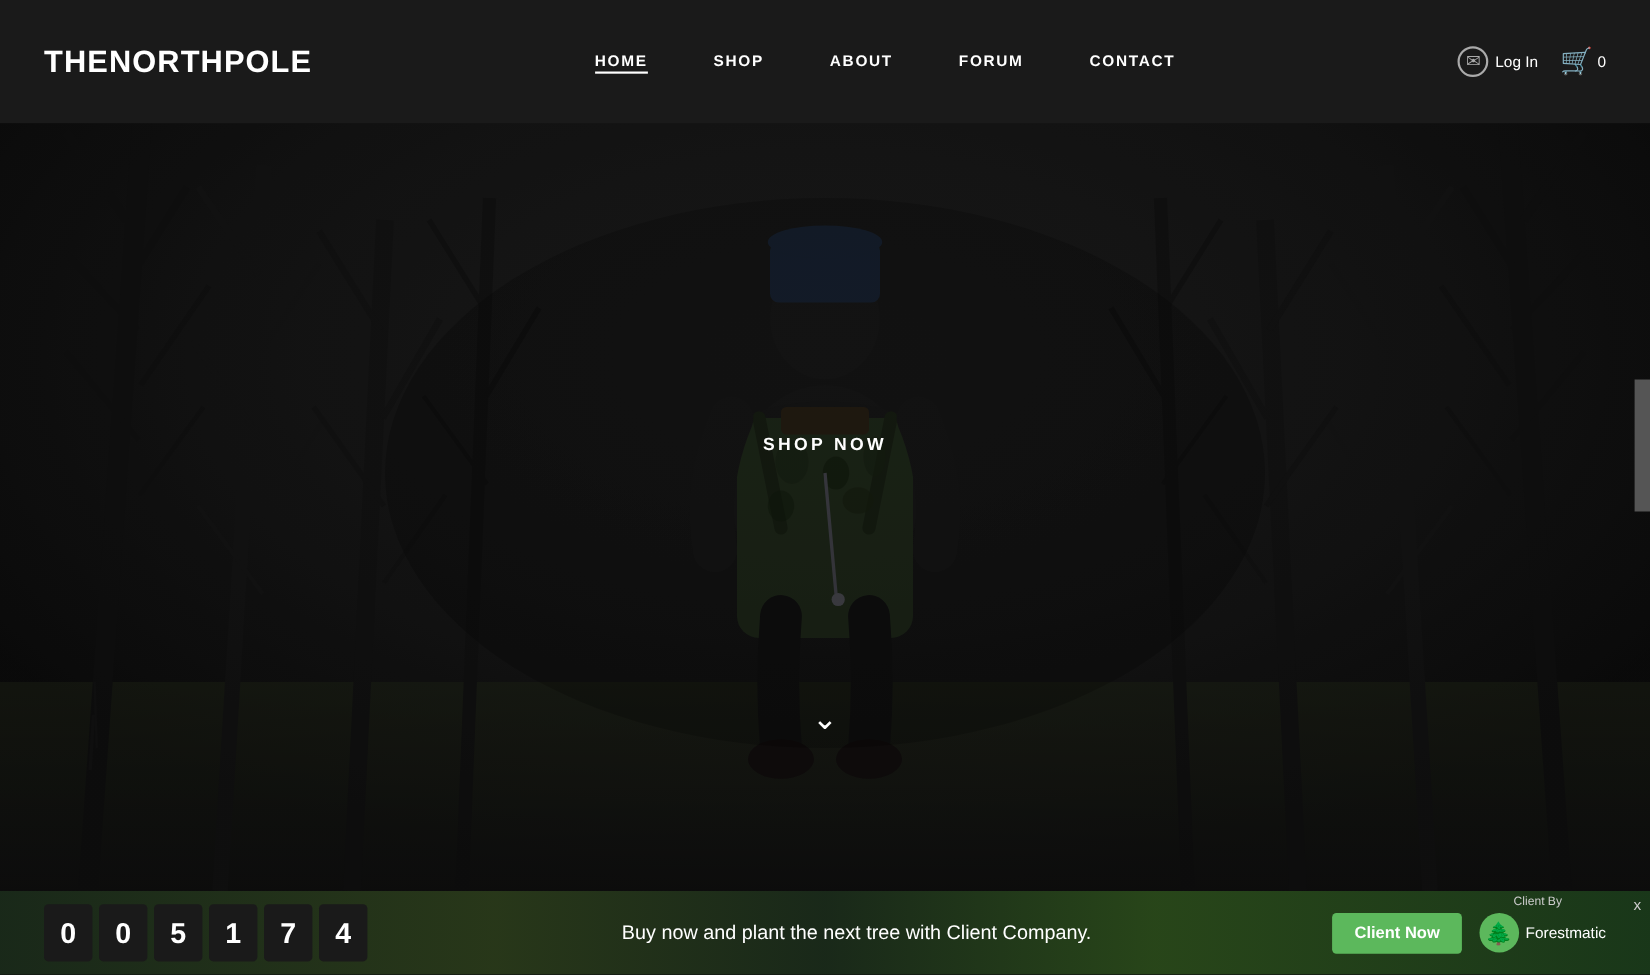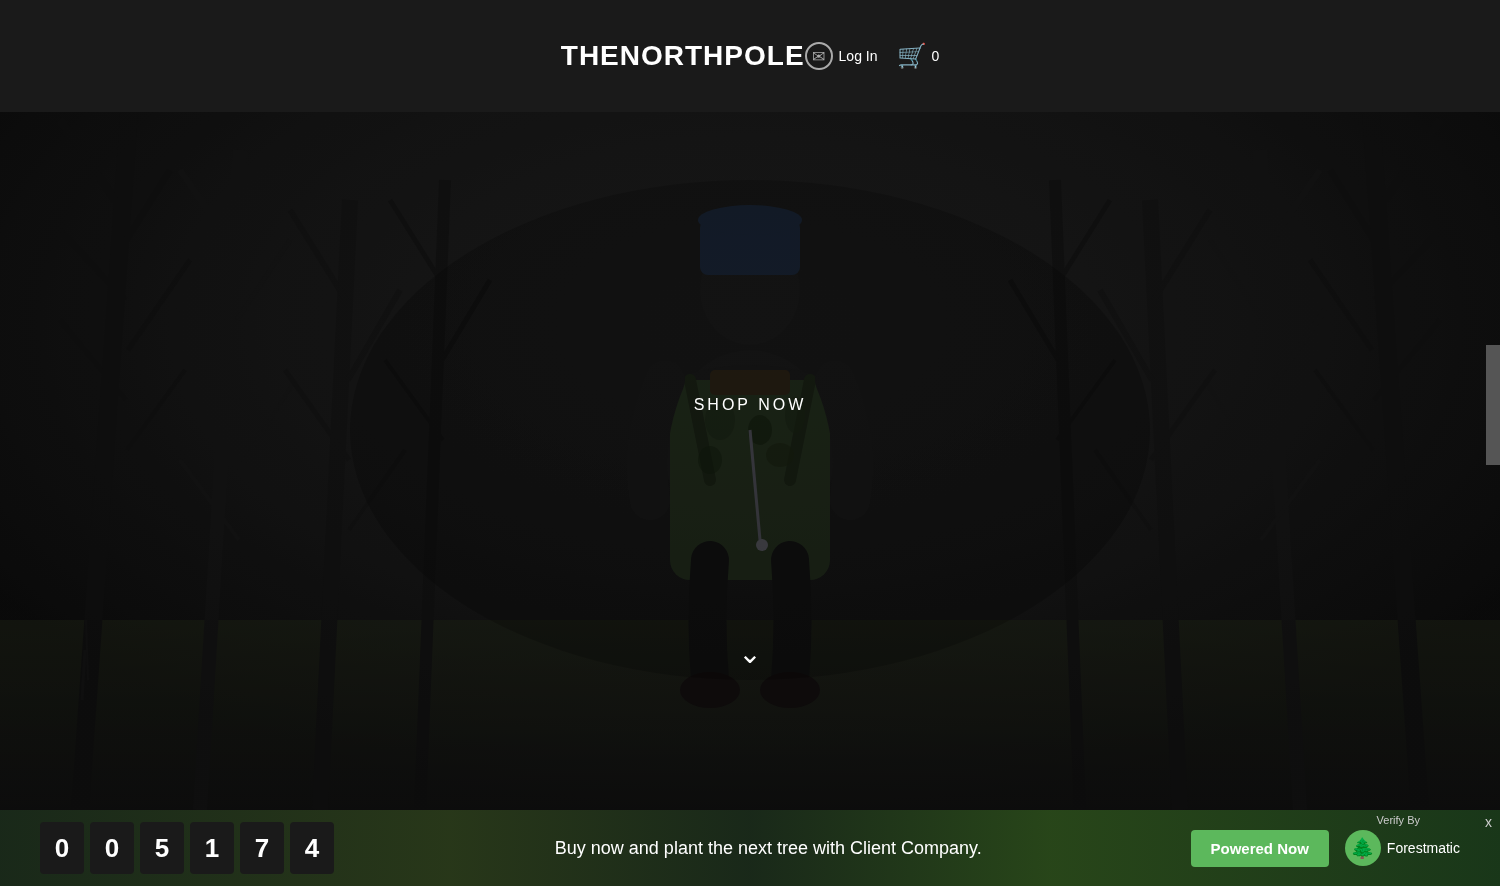--- a/index.html
+++ b/index.html
@@ -6,21 +6,21 @@
     body { width: 1500px; height: 886px; overflow: hidden; font-family: Arial, sans-serif; background: #111; }
 
     
     .navbar {
       position: absolute;
       top: 0; left: 0; right: 0;
       height: 112px;
       background: #1a1a1a;
       display: flex;
       align-items: center;
-      justify-content: center;
+      justify-content: space-between;
       padding: 0 40px;
       z-index: 100;
     }
     .navbar-logo {
       color: #fff;
       font-size: 28px;
       font-weight: 400;
       letter-spacing: 1px;
       text-transform: uppercase;
     }
@@ -118,21 +118,21 @@
       font-size: 86px;
       font-weight: 900;
       text-transform: uppercase;
       letter-spacing: 3px;
       line-height: 1;
       margin-bottom: 20px;
       text-shadow: 2px 2px 8px rgba(0,0,0,0.5);
     }
     .hero-cta {
       font-size: 16px;
-      font-weight: 400;
+      font-weight: 700;
       letter-spacing: 3px;
       text-transform: uppercase;
       color: #fff;
       cursor: pointer;
       border: none;
       background: transparent;
     }
     .hero-scroll {
       position: absolute;
       bottom: 140px;
@@ -387,20 +387,37 @@
   <div class="hero-scroll">⌄</div>
 
   <div class="side-indicator"></div>
 </div>
 
 <nav class="navbar">
   <div class="navbar-logo">
     <span>THE</span><span style="font-weight:900;">NORTHPOLE</span>
   </div>
 
+  <ul class="navbar-links">
+    <li>
+      <a href="#" class="active">HOME</a>
+    </li>
+    <li>
+      <a href="#">SHOP</a>
+    </li>
+    <li>
+      <a href="#">ABOUT</a>
+    </li>
+    <li>
+      <a href="#">FORUM</a>
+    </li>
+    <li>
+      <a href="#">CONTACT</a>
+    </li>
+  </ul>
 
   <div class="navbar-right">
     <div class="navbar-login">
       <div class="user-icon">✉</div>
       <span>Log In</span>
     </div>
     <div class="cart-icon">
       <span style="font-size:24px;">🛒</span>
       <span class="cart-count">0</span>
     </div>
@@ -415,22 +432,22 @@
     <div class="counter-digit">0</div>
     <div class="counter-digit">5</div>
     <div class="counter-digit">1</div>
     <div class="counter-digit">7</div>
     <div class="counter-digit">4</div>
   </div>
 
   <div class="banner-text">Buy now and plant the next tree with Client Company.</div>
 
   <div class="banner-right">
-    <button class="verify-btn">Powered Now</button>
+    <button class="verify-btn">Client Now</button>
     <div class="forestmatic-logo">
       <div class="forestmatic-icon">🌲</div>
       <span>Forestmatic</span>
     </div>
   </div>
 
-  <span class="powered-by">Verify By</span>
+  <span class="powered-by">Client By</span>
   <span class="banner-close">x</span>
 </div>
 
 </body></html>

